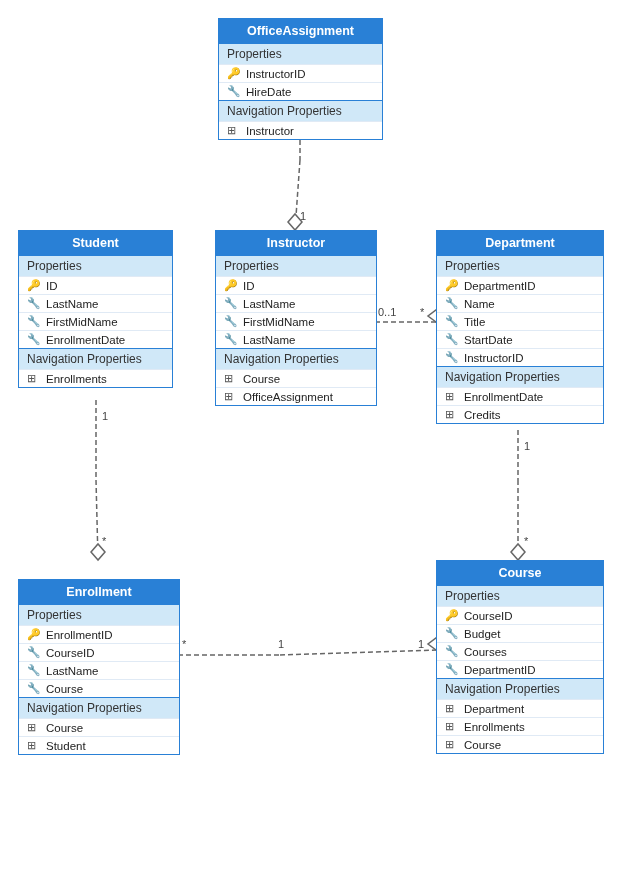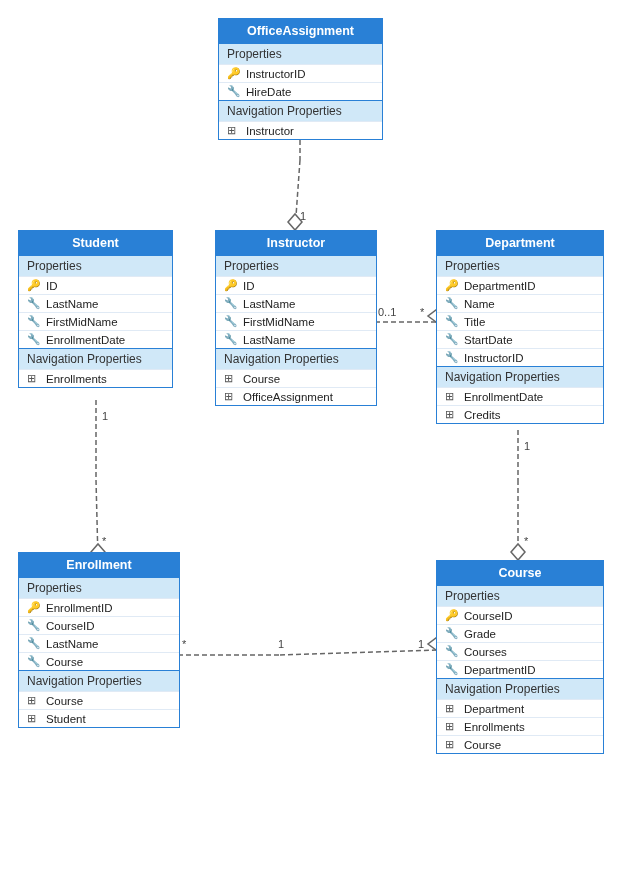--- a/index.html
+++ b/index.html
@@ -215,21 +215,21 @@
     <div class="property-row">
       <span class="icon nav-icon">⊞</span>
       <span>EnrollmentDate</span>
     </div>
     <div class="property-row">
       <span class="icon nav-icon">⊞</span>
       <span>Credits</span>
     </div>
   </div>
 
-  <div class="entity-box" style="left:18px; top:552px; width:162px;">
+  <div class="entity-box" style="left:18px; top:579px; width:162px;">
     <div class="entity-header">Enrollment</div>
     <div class="section-label">Properties</div>
     <div class="property-row">
       <span class="icon key-icon">🔑</span>
       <span>EnrollmentID</span>
     </div>
     <div class="property-row">
       <span class="icon wrench-icon">🔧</span>
       <span>CourseID</span>
     </div>
@@ -254,21 +254,21 @@
 
   <div class="entity-box" style="left:436px; top:560px; width:168px;">
     <div class="entity-header">Course</div>
     <div class="section-label">Properties</div>
     <div class="property-row">
       <span class="icon key-icon">🔑</span>
       <span>CourseID</span>
     </div>
     <div class="property-row">
       <span class="icon wrench-icon">🔧</span>
-      <span>Grade</span>
+      <span>Budget</span>
     </div>
     <div class="property-row">
       <span class="icon wrench-icon">🔧</span>
       <span>Courses</span>
     </div>
     <div class="property-row">
       <span class="icon wrench-icon">🔧</span>
       <span>DepartmentID</span>
     </div>
     <div class="section-label">Navigation Properties</div>

